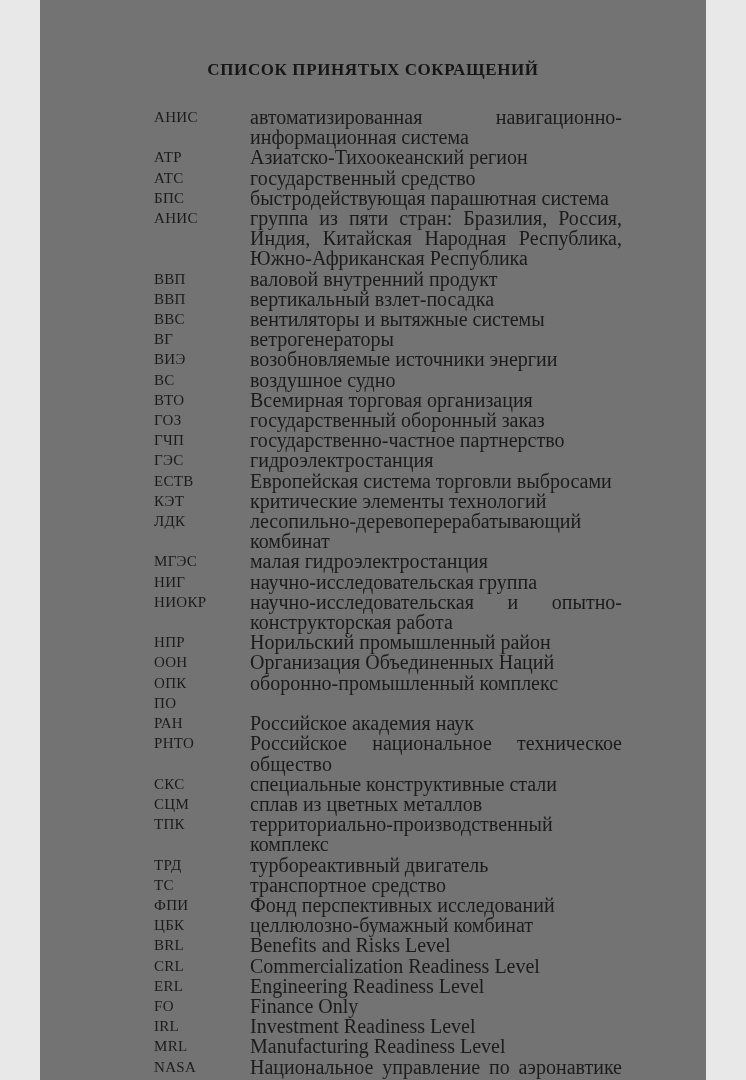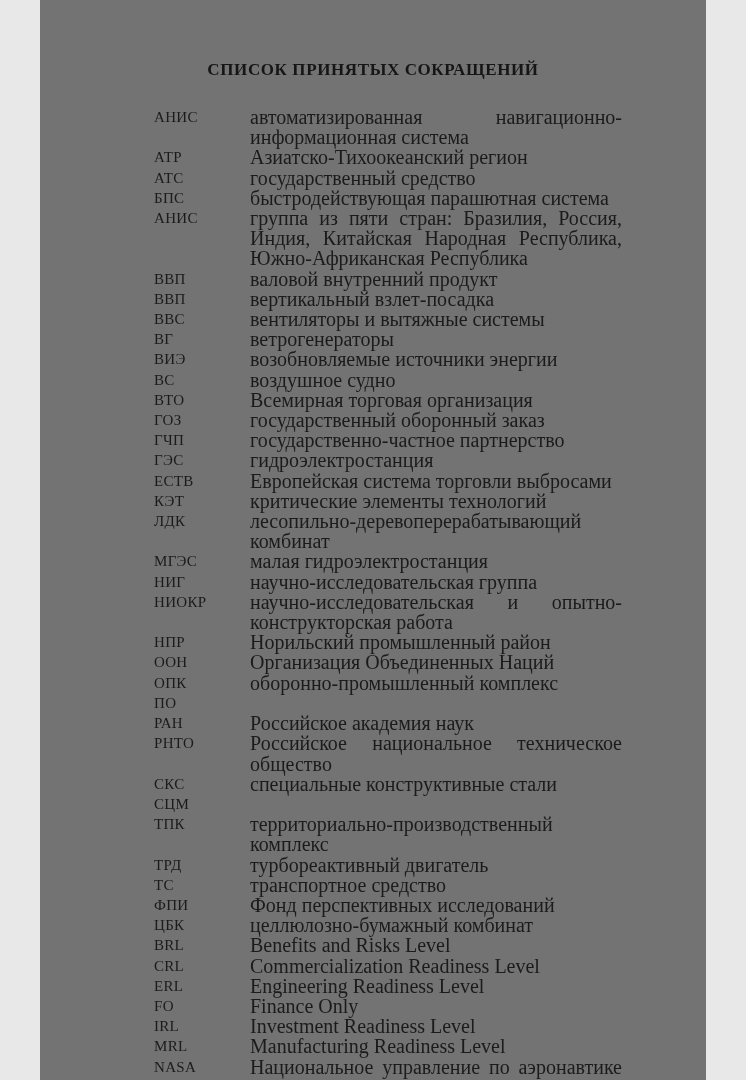--- a/index.html
+++ b/index.html
@@ -196,20 +196,21 @@
     <span class="def">Российское национальное техническое общество</span>
   </div>
 
   <div class="row">
     <span class="abbr">СКС</span>
     <span class="def">специальные конструктивные стали</span>
   </div>
 
   <div class="row">
     <span class="abbr">СЦМ</span>
+    <span class="def">сплав из цветных металлов</span>
   </div>
 
   <div class="row">
     <span class="abbr">ТПК</span>
     <span class="def">территориально-производственный комплекс</span>
   </div>
 
   <div class="row">
     <span class="abbr">ТРД</span>
     <span class="def">турбореактивный двигатель</span>

